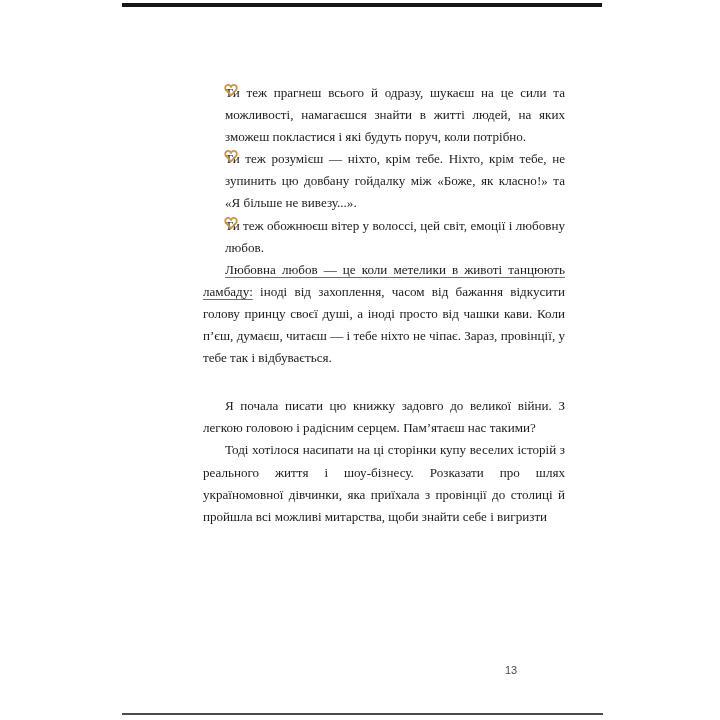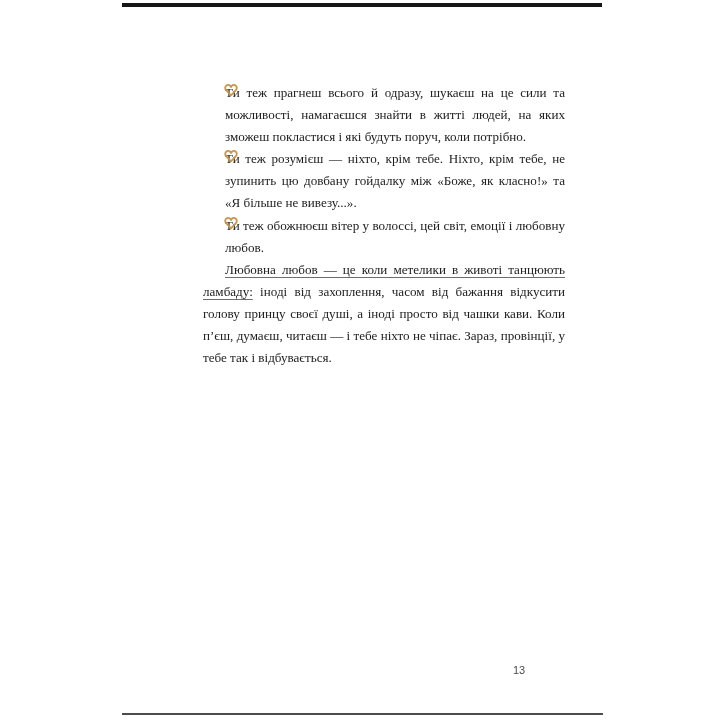--- a/index.html
+++ b/index.html
@@ -90,21 +90,21 @@
     left: 0;
     top: 664px;
     width: 720px;
     text-align: center;
     font-size: 11px;
     color: #4a4a4a;
     font-family: "Liberation Sans", sans-serif;
   }
   .page-number .num {
     position: relative;
-    left: 159px;
+    left: 151px;
   }
 </style>
 </head>
 <body>
 
 <div class="page">
 
   <div class="rule-top"></div>
 
   <div class="text-column">
@@ -130,21 +130,23 @@
         <svg viewBox="0 0 24 24" width="14" height="14" aria-hidden="true">
           <path d="M12 21.2 3.6 12.3C1.4 10 1.6 6.2 4.1 4.3c2.2-1.7 5.3-1.1 6.9 1.1l1 1.4 1-1.4c1.6-2.2 4.7-2.8 6.9-1.1 2.5 1.9 2.7 5.7.5 8z" fill="none" stroke="#c8964b" stroke-width="3.1" stroke-linejoin="round"></path>
         </svg>
       </span><span>Ти теж обожнюєш вітер у волоссі, цей світ, емоції і любовну любов.</span>
     </p>
 
     <p class="para"><span class="underlined">Любовна любов — це коли метелики в животі танцюють ламбаду:</span><span> іноді від захоплення, часом від бажання відкусити голову принцу своєї душі, а іноді просто від чашки кави. Коли п’єш, думаєш, читаєш — і тебе ніхто не чіпає. Зараз, провінції, у тебе так і відбувається.</span></p>
 
     <div class="block-gap"></div>
 
+    <p class="para"><span>Я почала писати цю книжку задовго до великої війни. З легкою головою і радісним серцем. Пам’ятаєш нас такими?</span></p>
 
+    <p class="para"><span>Тоді хотілося насипати на ці сторінки купу веселих історій з реального життя і шоу-бізнесу. Розказати про шлях україномовної дівчинки, яка приїхала з провінції до столиці й пройшла всі можливі митарства, щоби знайти себе і вигризти</span></p>
 
   </div>
 
   <div class="page-number">
     <span class="num">13</span>
   </div>
 
   <div class="rule-bottom"></div>
 
 </div>

